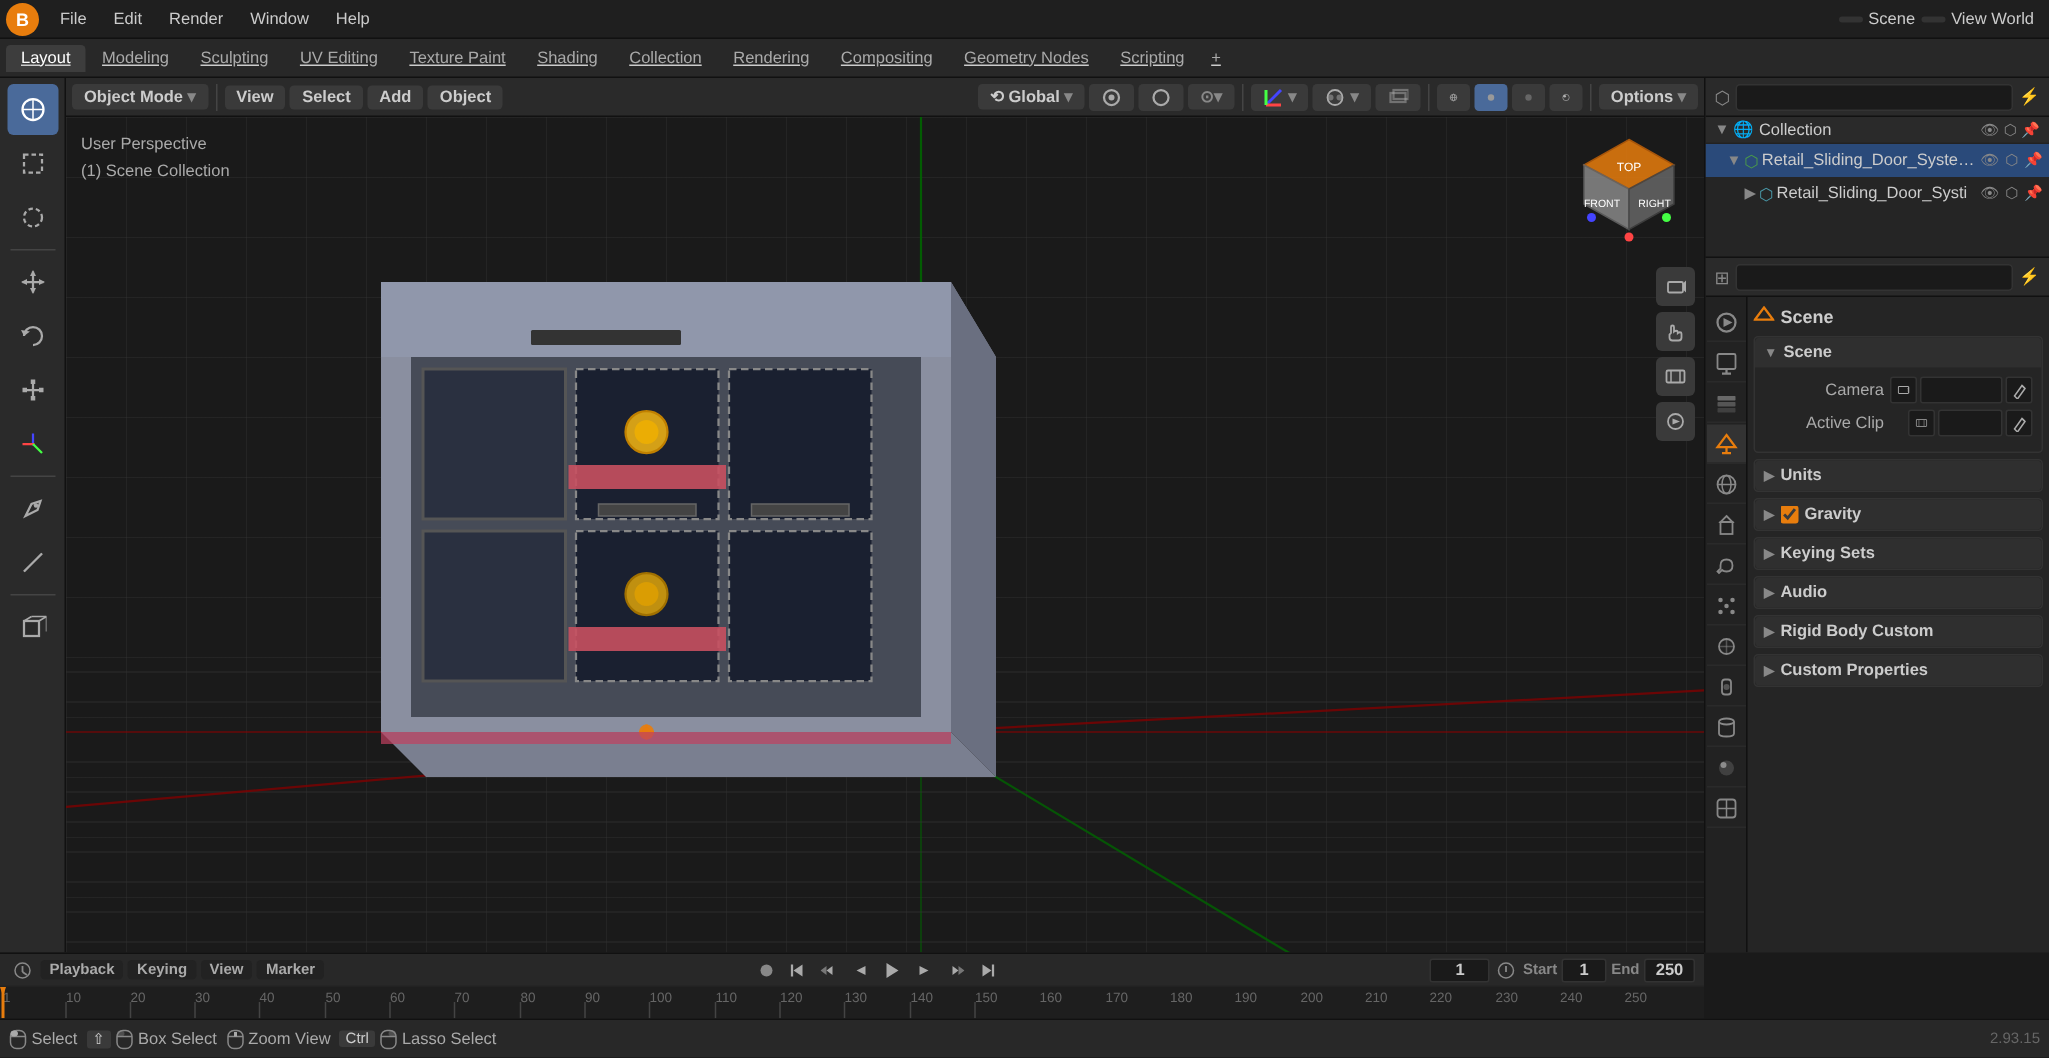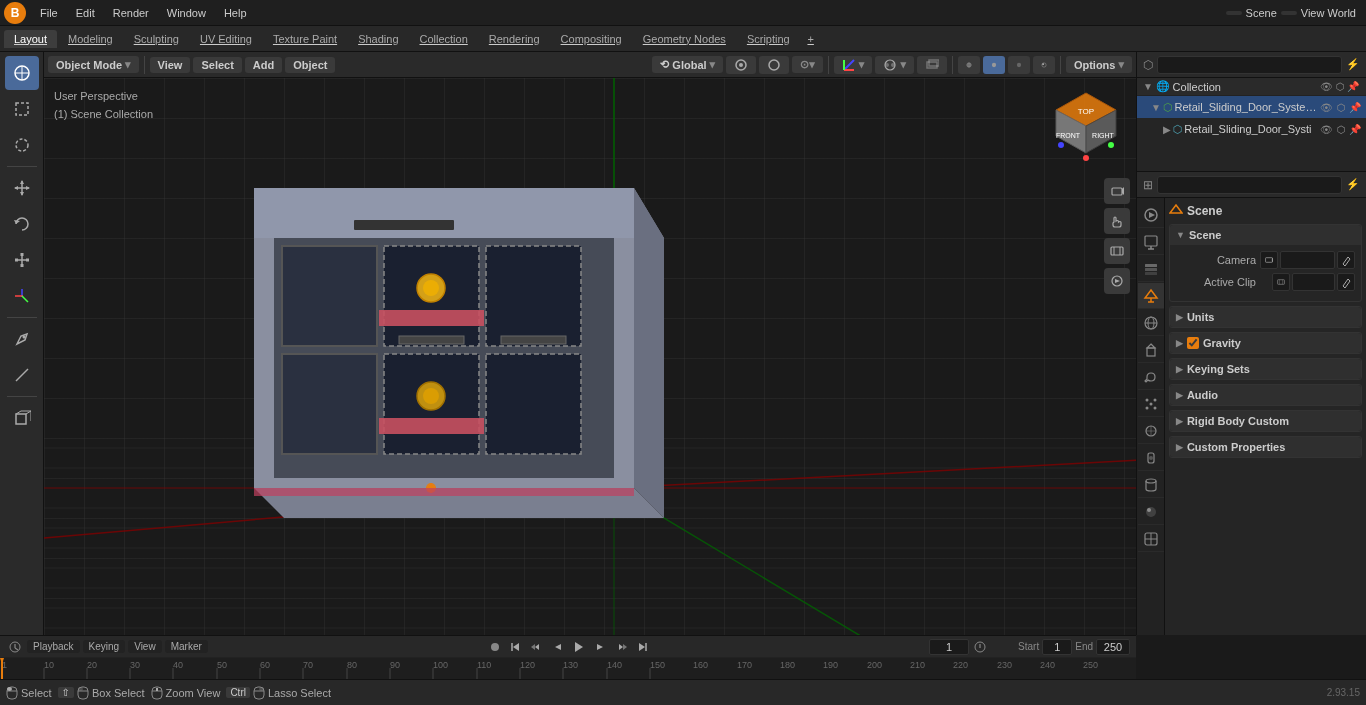--- a/index.html
+++ b/index.html
@@ -935,21 +935,21 @@
               </div>
             </div>
           </div>
         </div>
       </div>
     </div>
   </div>
 
   <div id="playback-area" style="position:absolute;bottom:26px;left:0;right:230px;height:44px;background:#282828;border-top:1px solid #111;display:flex;flex-direction:column;">
 
-    <div id="playback-controls" style="height:22px;background:#282828;display:flex;align-items:center;padding:0 6px;gap:3px;border-bottom:1px solid #222;">
+    <div id="playback-controls" style="height:22px;background:#282828;display:flex;align-items:center;padding:0 6px;gap:3px;border-bottom:1px solid #222;font-weight:bold;">
       <div class="timeline-btn" style="width:18px;height:18px;display:flex;align-items:center;justify-content:center;">
         <svg width="12" height="12" viewBox="0 0 12 12">
             <circle cx="6" cy="6" r="5" fill="none" stroke="#888" stroke-width="1"></circle>
             <line x1="6" y1="3" x2="6" y2="7" stroke="#888" stroke-width="1.2"></line>
             <line x1="6" y1="7" x2="9" y2="9" stroke="#888" stroke-width="1.2"></line>
           </svg>
       </div>
       <div class="timeline-label" style="padding:1px 6px;background:#222;border-radius:3px;font-size:10px;cursor:pointer;">Playback</div>
       <div class="timeline-label" style="padding:1px 6px;background:#222;border-radius:3px;font-size:10px;cursor:pointer;">Keying</div>
       <div class="timeline-label" style="padding:1px 6px;background:#222;border-radius:3px;font-size:10px;cursor:pointer;">View</div>
@@ -1014,21 +1014,21 @@
         <span>1</span>
       </div>
 
       <div style="width:16px;height:16px;display:flex;align-items:center;justify-content:center;">
         <svg width="12" height="12" viewBox="0 0 12 12">
             <circle cx="6" cy="6" r="5" fill="none" stroke="#888" stroke-width="1"></circle>
             <line x1="6" y1="3" x2="6" y2="7" stroke="#888" stroke-width="1.2"></line>
           </svg>
       </div>
 
-      <span style="color:#888;font-size:10px;margin-left:27px;">Start</span>
+      <span style="color:#888;font-size:10px;">Start</span>
       <div style="width:30px;height:16px;background:#1a1a1a;border:1px solid #333;border-radius:2px;display:flex;align-items:center;justify-content:center;color:#ccc;font-size:11px;cursor:pointer;">
         <span>1</span>
       </div>
 
       <span style="color:#888;font-size:10px;">End</span>
       <div style="width:34px;height:16px;background:#1a1a1a;border:1px solid #333;border-radius:2px;display:flex;align-items:center;justify-content:center;color:#ccc;font-size:11px;cursor:pointer;">
         <span>250</span>
       </div>
     </div>
 

